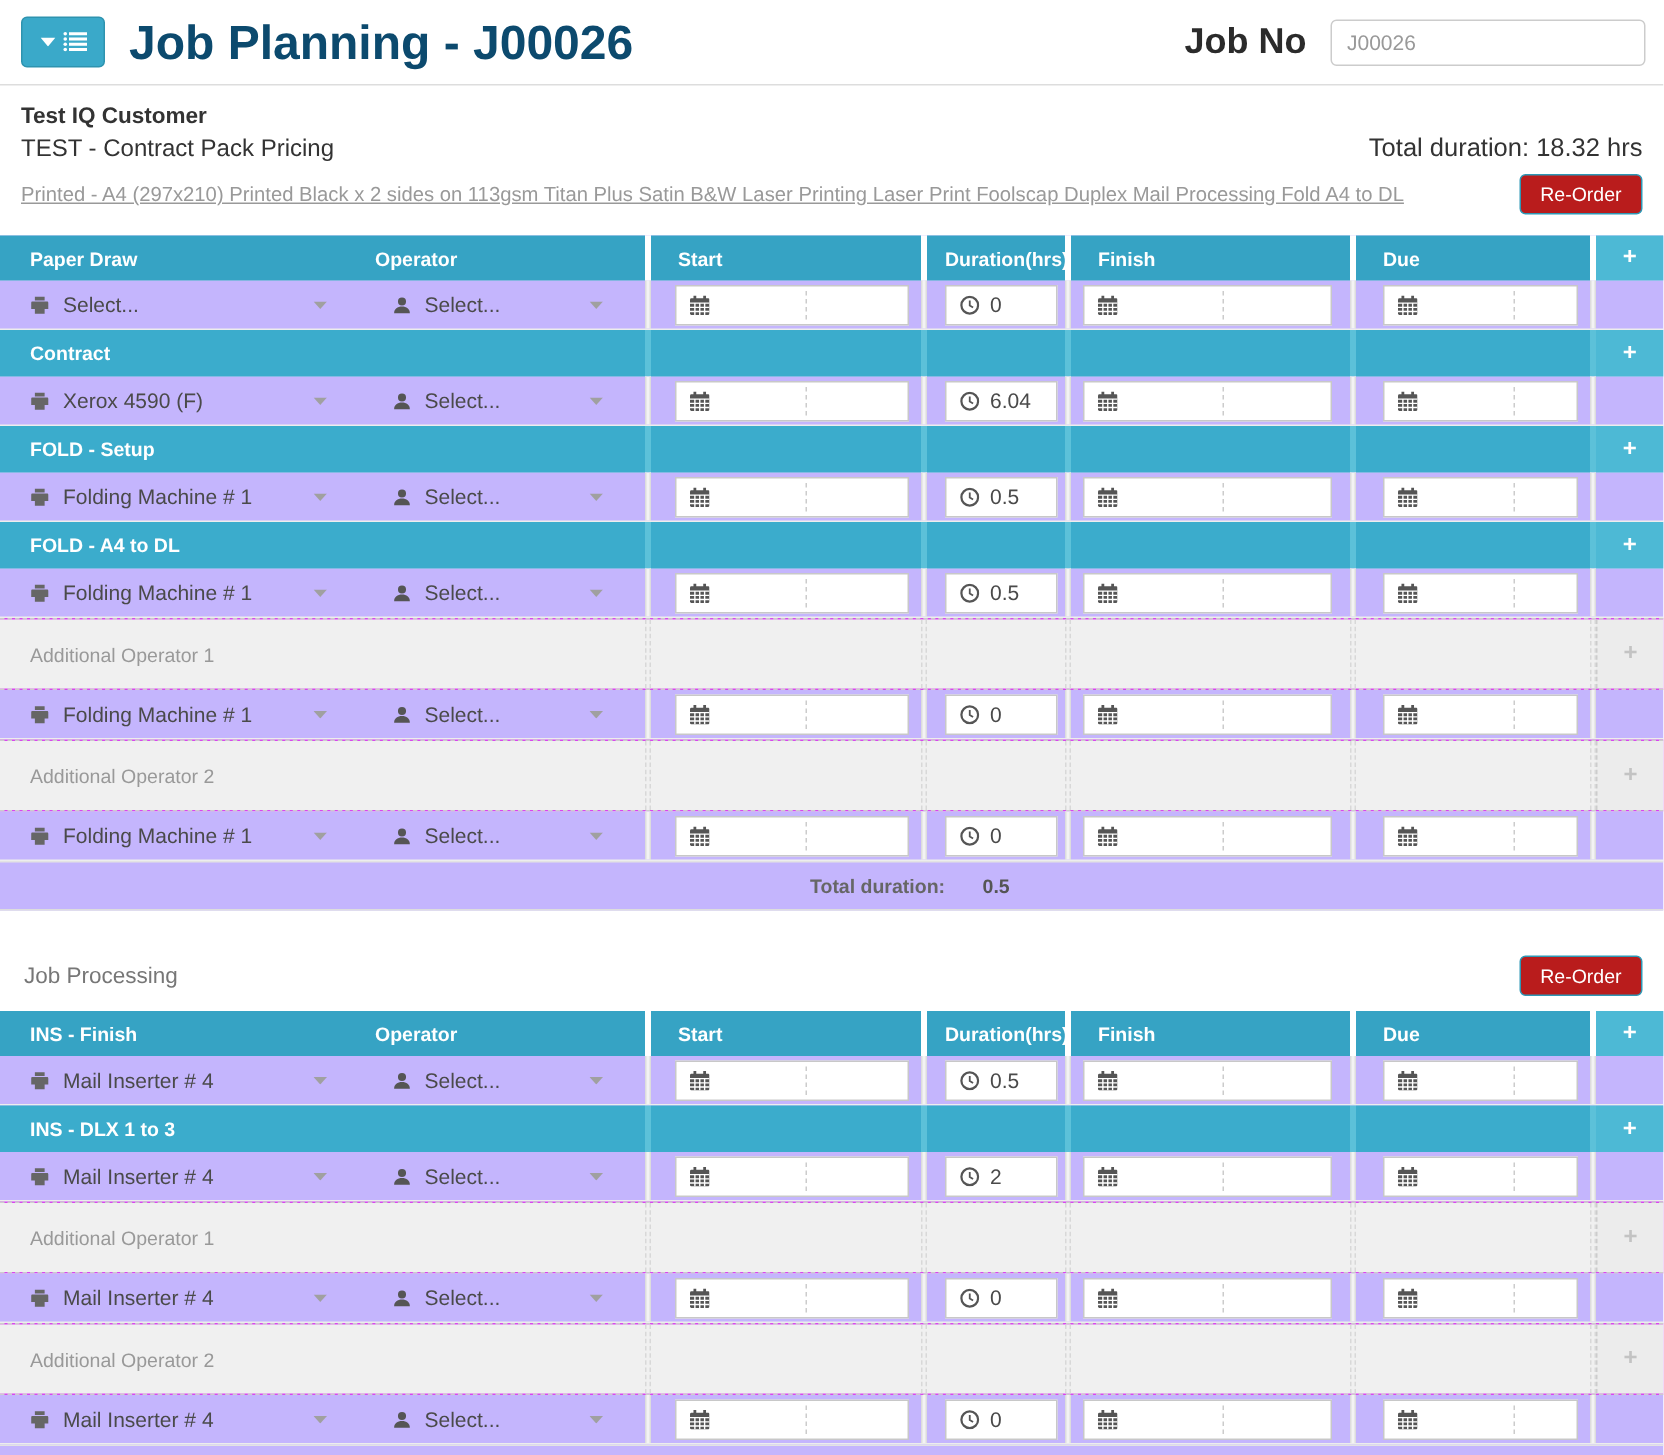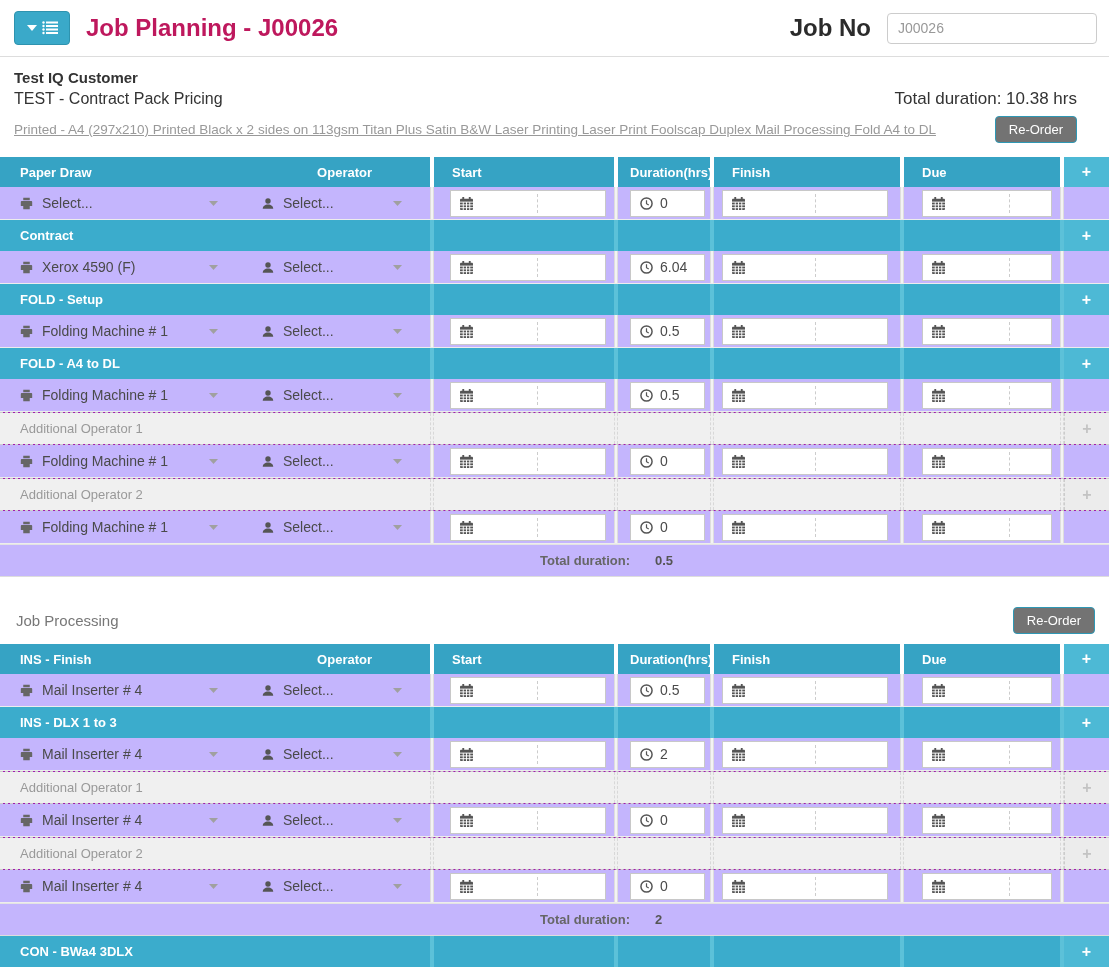--- a/index.html
+++ b/index.html
@@ -7,58 +7,58 @@
   body {
     width:1109px; height:970px; overflow:hidden;
     font-family:"Liberation Sans", sans-serif; color:#333;
   }
   
   .topbar { height:57px; border-bottom:1px solid #ddd; display:flex; align-items:center; padding:0 12px 0 14px; }
   .menu-btn {
     width:56px; height:34px; background:#3aa9c9; border:1px solid #2e93af; border-radius:4px;
     display:flex; align-items:center; justify-content:center; gap:5px; cursor:pointer;
   }
-  .page-title { font-size:24px; font-weight:bold; color:#be185d; margin-left:16px;text-align:center; }
+  .page-title { font-size:32px; font-weight:bold; color:#0c4a6e; margin-left:16px;text-align:center; }
   .topbar-right { margin-left:auto; display:flex; align-items:center; gap:16px; }
   .jobno-label { font-size:24px; font-weight:bold; color:#2b2b2b; }
   .jobno { width:210px; height:31px; border:1px solid #ccc; border-radius:4px; padding:0 10px; font-size:14px; color:#999; font-family:inherit; }
   
-  .summary { padding:12px 32px 0 14px; }
+  .summary { padding:12px 14px 0 14px; }
   .cust { font-size:15px; font-weight:bold; color:#333; }
   .line2 { display:flex; align-items:baseline; margin-top:3px; }
   .jobtitle { font-size:16px; color:#333; }
   .totdur-top { margin-left:auto; font-size:17px; color:#333; }
   .specrow { display:flex; align-items:center; margin-top:7px; }
   .spec { font-size:13.5px; color:#999; flex:1; padding-right:10px;text-decoration:underline; }
   .btn-teal {
-    background:#737373; border:1px solid #2e98b5; border-radius:4px; color:#fff;
+    background:#b91c1c; border:1px solid #2e98b5; border-radius:4px; color:#fff;
     font-size:13px; font-family:inherit; padding:5px 13px; cursor:pointer; white-space:nowrap;
   }
   
   .tbl { width:1109px; margin-top:14px; }
   .row { display:flex; width:1109px; align-items:stretch; background:#c4b5fd; }
   .cell { flex:none; }
   .gap  { width:4px; }
   .w-label { width:430px; } .w-start { width:180px; } .w-dur { width:92px; }
   .w-fin { width:186px; } .w-due { width:156px; } .w-plus { width:45px; }
   
   .rh { height:30px; } .rs { height:31px; }
   .rh .cell { background:#36a3c4; }
   .rs .cell { background:#3baccc; }
   .rh .gap { background:#fff; }
   .rs .gap { background:#5cc1d9; }
   .rh .w-plus, .rs .w-plus { background:#4db9d5; }
   .bandlabel { display:flex; align-items:center; color:#fff; font-size:13px; font-weight:bold; }
   .bl-first { padding-left:20px; flex:1; }
-  .bl-op { width:180px; text-align:right; padding-right:58px; font-weight:bold; }
+  .bl-op { width:180px; text-align:left; padding-right:58px; font-weight:bold; }
   .band { color:#fff; font-size:13px; font-weight:bold; display:flex; align-items:center; padding-left:18px; }
   .w-dur.band { padding-left:12px; }
   .plusc { display:flex; align-items:center; justify-content:center; color:#fff; font-size:16px; font-weight:bold; cursor:pointer; }
   
-  .rg { height:33px; background:#a21caf; border-top:1px dashed #ccc; border-bottom:1px dashed #ccc; }
+  .rg { height:48px; background:#d946ef; border-top:1px dashed #ccc; border-bottom:1px dashed #ccc; }
   .rg .cell { background:#f0f0f0; }
   .rg .bandlabel { color:#999; font-weight:normal; }
   .rg .gap { border-left:1px dashed #d8d8d8; border-right:1px dashed #d8d8d8; }
   .rg .w-plus { background:#ececec; border-left:1px dashed #ccc; color:#c3c3c3; }
   
   .rd { height:33px; border-bottom:1px solid #ededed; }
   .rd .gap { background:#f3f3f3; border-left:1px solid #ddd; border-right:1px solid #ddd; }
   .c-machine { width:250px; display:flex; align-items:center; padding:0 32px 0 20px; }
   .c-operator{ width:180px; display:flex; align-items:center; padding:0 28px 0 12px; }
   .c-start { width:180px; display:flex; padding:3px 8px 3px 16px; }
@@ -111,21 +111,21 @@
     <input class="jobno" value="J00026" style="">
   </div>
 </div>
 
 <div class="summary">
   <div class="cust">Test IQ Customer</div>
   <div class="line2">
     <span class="jobtitle">TEST - Contract Pack Pricing</span>
     <span class="totdur-top">
       <span>Total duration:</span>
-      <span>10.38 hrs</span>
+      <span>18.32 hrs</span>
     </span>
   </div>
   <div class="specrow">
     <span class="spec">Printed - A4 (297x210) Printed Black x 2 sides on 113gsm Titan Plus Satin B&amp;W Laser Printing Laser Print Foolscap Duplex Mail Processing Fold A4 to DL</span>
     <button class="btn-teal">Re-Order</button>
   </div>
 </div>
 
 <div class="tbl">
     <div class="row rh">

